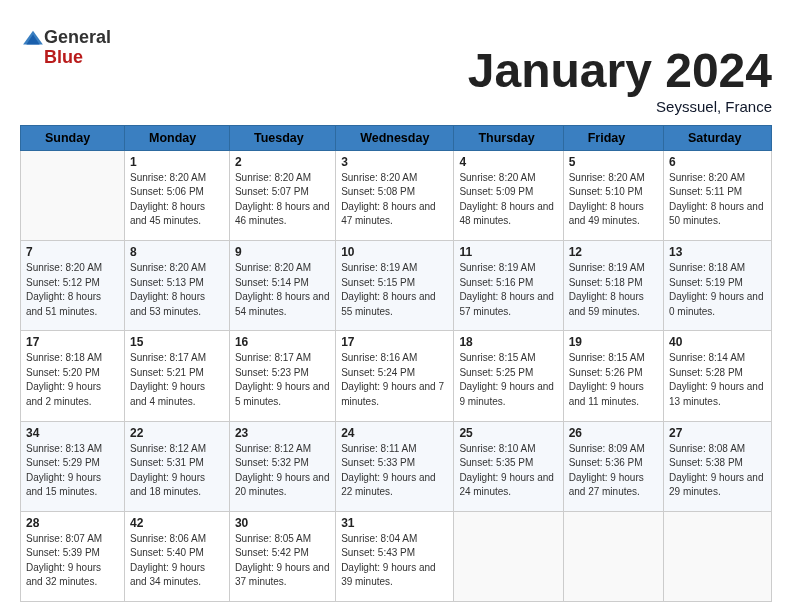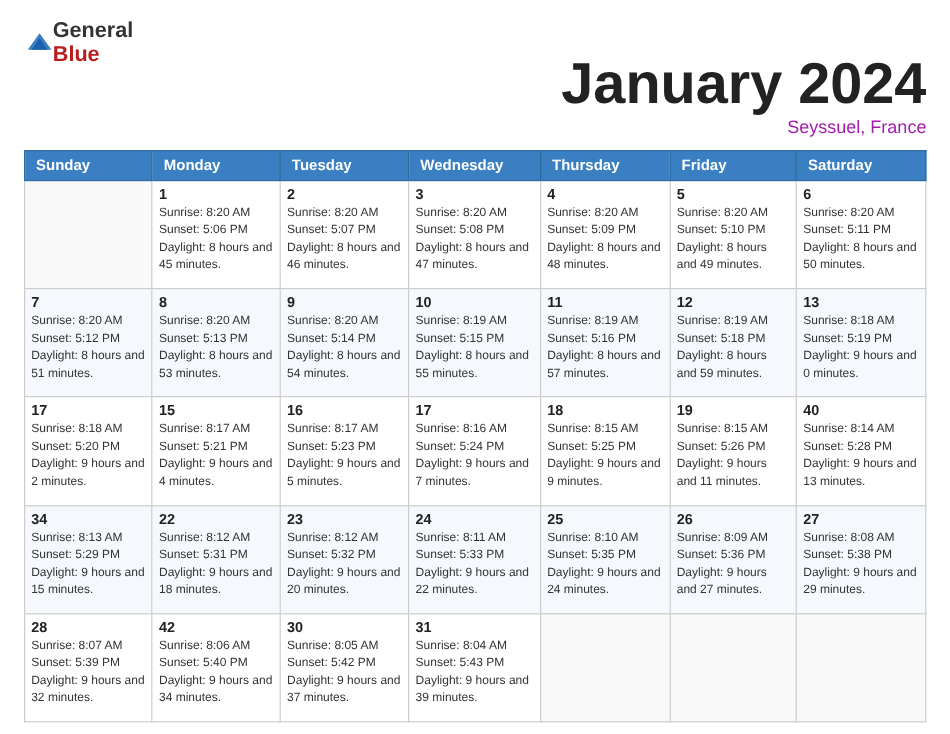--- a/index.html
+++ b/index.html
@@ -18,22 +18,21 @@
       flex-direction: column;
     }
     .header {
       display: flex;
       justify-content: space-between;
       align-items: flex-start;
       margin-bottom: 10px;
     }
     .logo {
       display: flex;
-      align-items: center;
-      margin-top: 0;
+      margin-top: 12px;
     }
     .logo-text {
       font-size: 18px;
       font-weight: bold;
       line-height: 1.1;
     }
     .logo-general {
       color: #333;
     }
     .logo-blue {
@@ -49,38 +48,38 @@
     }
     .month-title {
       font-size: 48px;
       font-weight: bold;
       color: #222;
       line-height: 1.1;
       margin-top: 29px;
     }
     .location {
       font-size: 15px;
-      color: #a21caf;
+      color: #0f172a;
     }
     .calendar {
       flex: 1;
       display: flex;
       flex-direction: column;
     }
     table {
       width: 100%;
       border-collapse: collapse;
       flex: 1;
     }
     thead tr th {
       background-color: #3a7fc1;
-      color: #ffffff;
+      color: #000000;
       font-size: 12.5px;
       font-weight: bold;
-      padding: 5px 9px;
+      padding: 5px 24px;
       text-align: left;
       border: 1px solid #2d6aa0;
     }
     tbody tr td {
       border: 1px solid #ccc;
       vertical-align: top;
       padding: 4px 5px;
       font-size: 10.5px;
       color: #222;
       width: 113px;

